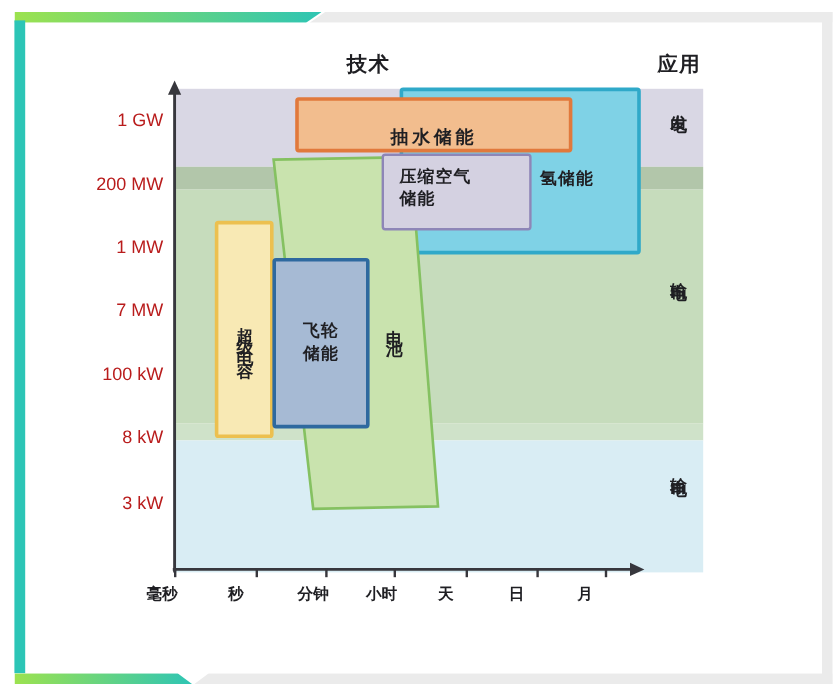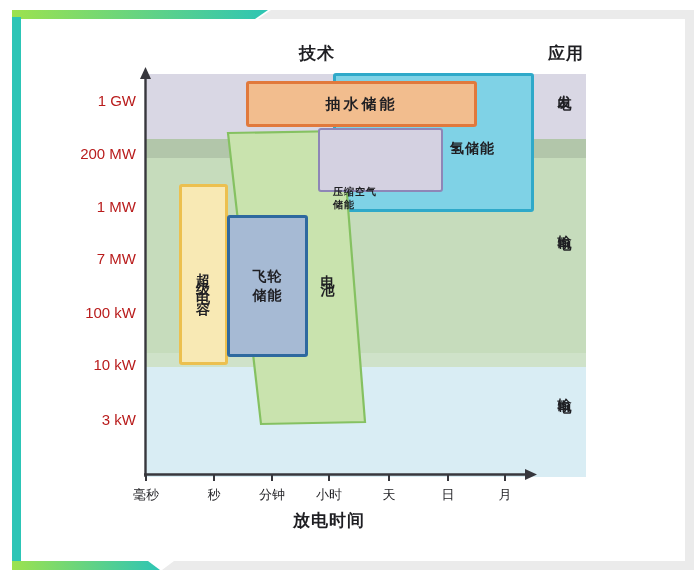--- a/index.html
+++ b/index.html
@@ -17,21 +17,21 @@
   .frame-left-bar { left:12px; top:17px; width:9px; height:544px; }
   .frame-bottom-accent { left:12px; top:561px; width:148px; height:9px;
     background:linear-gradient(90deg,var(--g1,#9ce24f),var(--g2,#2ec5b4));
     clip-path:polygon(0 0,calc(100% - 12px) 0,100% 100%,0 100%); }
   .frame-bottom-gray { left:162px; top:561px; width:532px; height:9px;
     clip-path:polygon(12px 0,100% 0,100% 100%,0 100%); }
   .frame-right-gray { left:685px; top:10px; width:9px; height:560px; }
 
   
   .title { font-size:17px; font-weight:700; letter-spacing:1px; }
-  .title-tech { left:279px; top:42px; width:56px; text-align:right; }
+  .title-tech { left:279px; top:42px; width:56px; text-align:center; }
   .title-app  { left:538px; top:42px; width:56px; text-align:center; }
   .xlabel { left:265px; top:509px; width:128px; text-align:center;
     font-size:17px; font-weight:700; letter-spacing:1px; }
 
   
   .band { left:145px; width:441px; }
   .band-0 { top:74px;  height:65px; }
   .band-1 { top:139px; height:19px; }
   .band-2 { top:158px; height:195px; }
   .band-3 { top:353px; height:14px; }
@@ -43,21 +43,21 @@
   .band-label-trans { top:224px; }
   .band-label-dist  { top:387px; }
 
   
   .ytick { width:62px; text-align:right; font-size:15px; color:#b91c1c;
     font-family:"Liberation Sans","DejaVu Sans",sans-serif; z-index:8; }
   .ytick { left:74px; height:18px; line-height:18px; }
   .yt-0 { top:92px; } .yt-1 { top:145px; } .yt-2 { top:198px; } .yt-3 { top:250px; }
   .yt-4 { top:304px; } .yt-5 { top:356px; } .yt-6 { top:411px; }
 
-  .xtick { top:486px; width:48px; text-align:center; font-size:13px; font-weight:400; z-index:8; }
+  .xtick { top:486px; width:48px; font-size:13px; font-weight:700; z-index:8; }
   .xt-0 { left:122px; } .xt-1 { left:190px; } .xt-2 { left:248px; } .xt-3 { left:305px; }
   .xt-4 { left:365px; } .xt-5 { left:424px; } .xt-6 { left:481px; }
 
   .tickmark { top:474px; width:2px; height:7px; background:#37373d; z-index:8; }
   .tm-0 { left:145px; } .tm-1 { left:213px; } .tm-2 { left:271px; } .tm-3 { left:328px; }
   .tm-4 { left:388px; } .tm-5 { left:447px; } .tm-6 { left:504px; }
 
   .axes-svg { left:0; top:0; width:694px; height:575px; z-index:8; pointer-events:none; }
   .axes-svg line { stroke:#37373d; stroke-width:2.4; }
   .axes-svg .arrow { fill:#37373d; }
@@ -76,25 +76,25 @@
     display:flex; align-items:center; justify-content:center; }
   .region-supercap .lbl { writing-mode:vertical-rl; text-orientation:upright;
     font-size:14px; font-weight:700; letter-spacing:9px; margin-top:10px; }
 
   .region-flywheel { left:227px; top:215px; width:81px; height:142px; border-width:3px; z-index:5;
     display:flex; align-items:center; justify-content:center; }
   .region-flywheel .lbl { font-size:14px; font-weight:700; text-align:center;
     white-space:pre-line; line-height:1.35; letter-spacing:1px; }
 
   .region-caes { left:318px; top:128px; width:125px; height:64px; border-width:2.5px; z-index:6; }
-  .region-caes .lbl { position:absolute; left:13px; top:9px; font-size:10px; font-weight:700;
-    white-space:pre-line; line-height:1.3; letter-spacing:1px;margin-top:46px; }
+  .region-caes .lbl { position:absolute; left:13px; top:9px; font-size:14px; font-weight:700;
+    white-space:pre-line; line-height:1.3; letter-spacing:1px; }
 
   .region-pumped { left:246px; top:81px; width:231px; height:46px; border-width:3px; z-index:7;
-    display:flex; align-items:center; justify-content:center; }
+    display:flex; align-items:flex-end; justify-content:center; }
   .region-pumped .lbl { font-size:15px; font-weight:700; letter-spacing:3px; }
 </style>
 </head>
 <body>
 
 <div class="canvas">
 
   <div class="abs frame-top-accent" style="--g1: #9ce24f; --g2: #2ec5b4;"></div>
   <div class="abs frame-top-gray" style="background-color: rgb(235, 235, 235);"></div>
   <div class="abs frame-left-bar" style="background-color: rgb(44, 197, 182);"></div>
@@ -155,26 +155,25 @@
   <div class="abs tickmark tm-3"></div>
   <div class="abs tickmark tm-4"></div>
   <div class="abs tickmark tm-5"></div>
   <div class="abs tickmark tm-6"></div>
 
   <div class="abs ytick yt-0">1 GW</div>
   <div class="abs ytick yt-1">200 MW</div>
   <div class="abs ytick yt-2">1 MW</div>
   <div class="abs ytick yt-3">7 MW</div>
   <div class="abs ytick yt-4">100 kW</div>
-  <div class="abs ytick yt-5">10 kW</div>
+  <div class="abs ytick yt-5">8 kW</div>
   <div class="abs ytick yt-6">3 kW</div>
 
   <div class="abs xtick xt-0">毫秒</div>
   <div class="abs xtick xt-1">秒</div>
   <div class="abs xtick xt-2">分钟</div>
   <div class="abs xtick xt-3">小时</div>
   <div class="abs xtick xt-4">天</div>
   <div class="abs xtick xt-5">日</div>
   <div class="abs xtick xt-6">月</div>
 
-  <div class="abs xlabel">放电时间</div>
 
 </div>
 
 </body></html>

